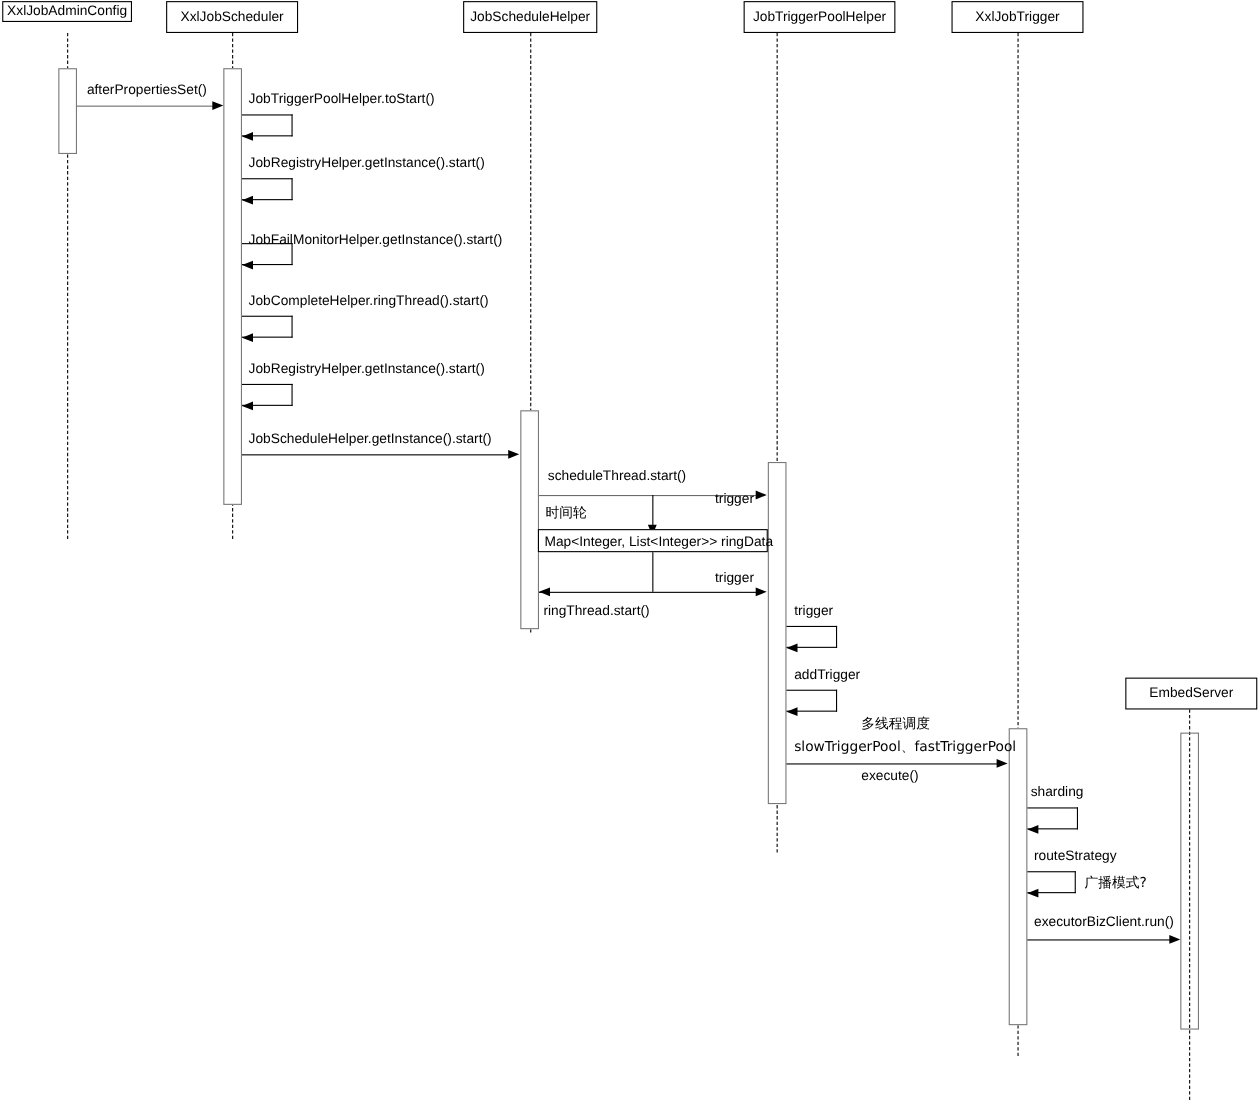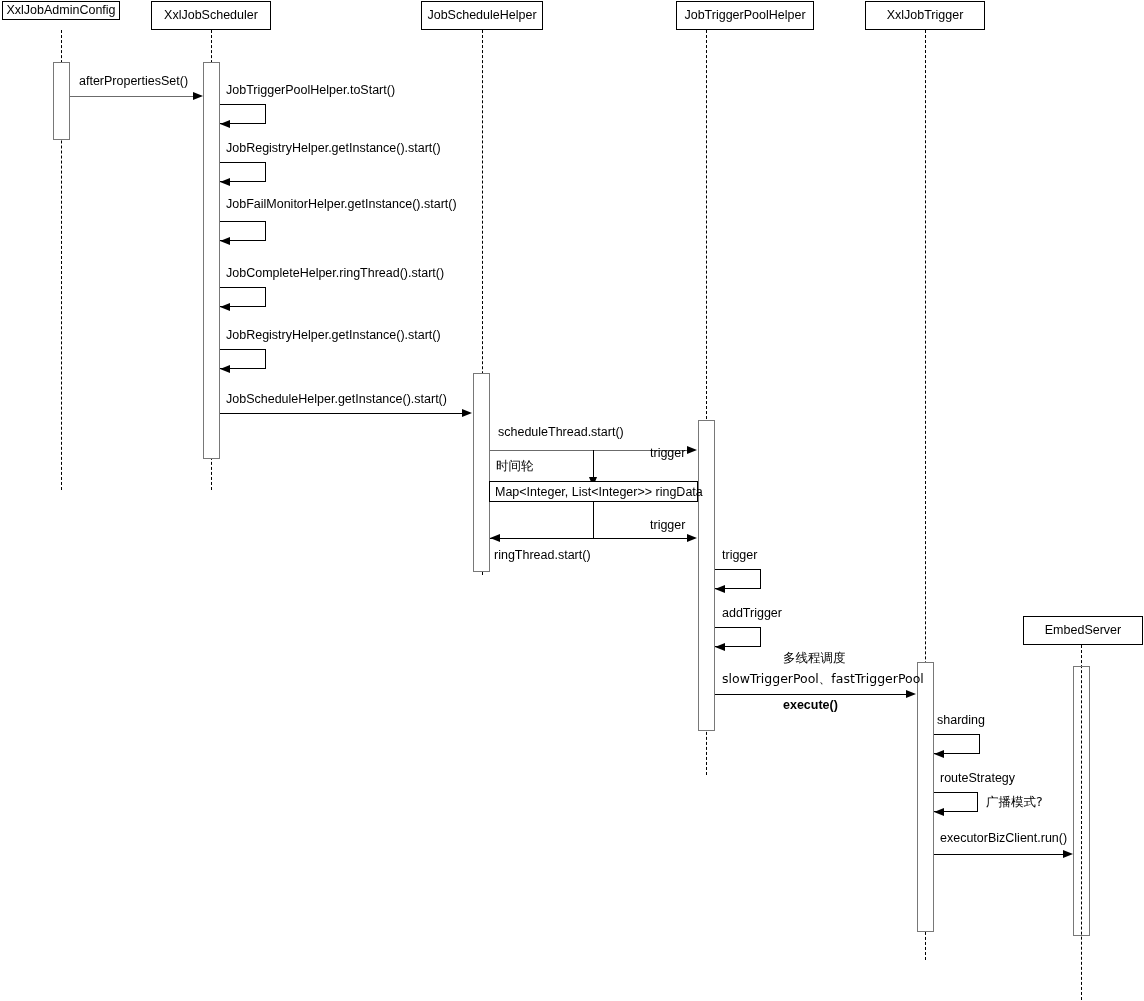--- a/index.html
+++ b/index.html
@@ -169,21 +169,21 @@
   <div class="arrow-right" style="left:193px; top:91.5px;"></div>
 
   <div class="label" style="left:226px; top:84px;">JobTriggerPoolHelper.toStart()</div>
   <div class="selfloop" style="left:220px; top:104px; width:46px; height:20px;"></div>
   <div class="arrow-left" style="left:220px; top:119.5px;"></div>
 
   <div class="label" style="left:226px; top:142px;">JobRegistryHelper.getInstance().start()</div>
   <div class="selfloop" style="left:220px; top:162px; width:46px; height:20px;"></div>
   <div class="arrow-left" style="left:220px; top:177.5px;"></div>
 
-  <div class="label" style="left:226px; top:198px;">JobFailMonitorHelper.getInstance().start()</div>
+  <div class="label" style="left:226px; top:212px;">JobFailMonitorHelper.getInstance().start()</div>
   <div class="selfloop" style="left:220px; top:221px; width:46px; height:20px;"></div>
   <div class="arrow-left" style="left:220px; top:236.5px;"></div>
 
   <div class="label" style="left:226px; top:267px;">JobCompleteHelper.ringThread().start()</div>
   <div class="selfloop" style="left:220px; top:287px; width:46px; height:20px;"></div>
   <div class="arrow-left" style="left:220px; top:302.5px;"></div>
 
   <div class="label" style="left:226px; top:329px;">JobRegistryHelper.getInstance().start()</div>
   <div class="selfloop" style="left:220px; top:349px; width:46px; height:20px;"></div>
   <div class="arrow-left" style="left:220px; top:364.5px;"></div>
@@ -214,21 +214,21 @@
   <div class="arrow-left" style="left:715px; top:584.5px;"></div>
 
   <div class="label" style="left:722px; top:607px;">addTrigger</div>
   <div class="selfloop" style="left:715px; top:627px; width:46px; height:20px;"></div>
   <div class="arrow-left" style="left:715px; top:642.5px;"></div>
 
   <div class="label cn" style="left:783px; top:651px;">多线程调度</div>
   <div class="label cn" style="left:722px; top:672px;">slowTriggerPool、fastTriggerPool</div>
   <div class="msg-line" style="left:715px; top:694px; width:192px;"></div>
   <div class="arrow-right" style="left:906px; top:689.5px;"></div>
-  <div class="label" style="left:783px; top:699px;font-weight:bold;">execute()</div>
+  <div class="label" style="left:783px; top:699px;">execute()</div>
 
   <div class="label" style="left:937px; top:714px;">sharding</div>
   <div class="selfloop" style="left:934px; top:734px; width:46px; height:20px;"></div>
   <div class="arrow-left" style="left:934px; top:749.5px;"></div>
 
   <div class="label" style="left:940px; top:772px;">routeStrategy</div>
   <div class="selfloop" style="left:934px; top:792px; width:44px; height:20px;"></div>
   <div class="arrow-left" style="left:934px; top:807.5px;"></div>
   <div class="label cn" style="left:986px; top:795px;">广播模式?</div>
 

